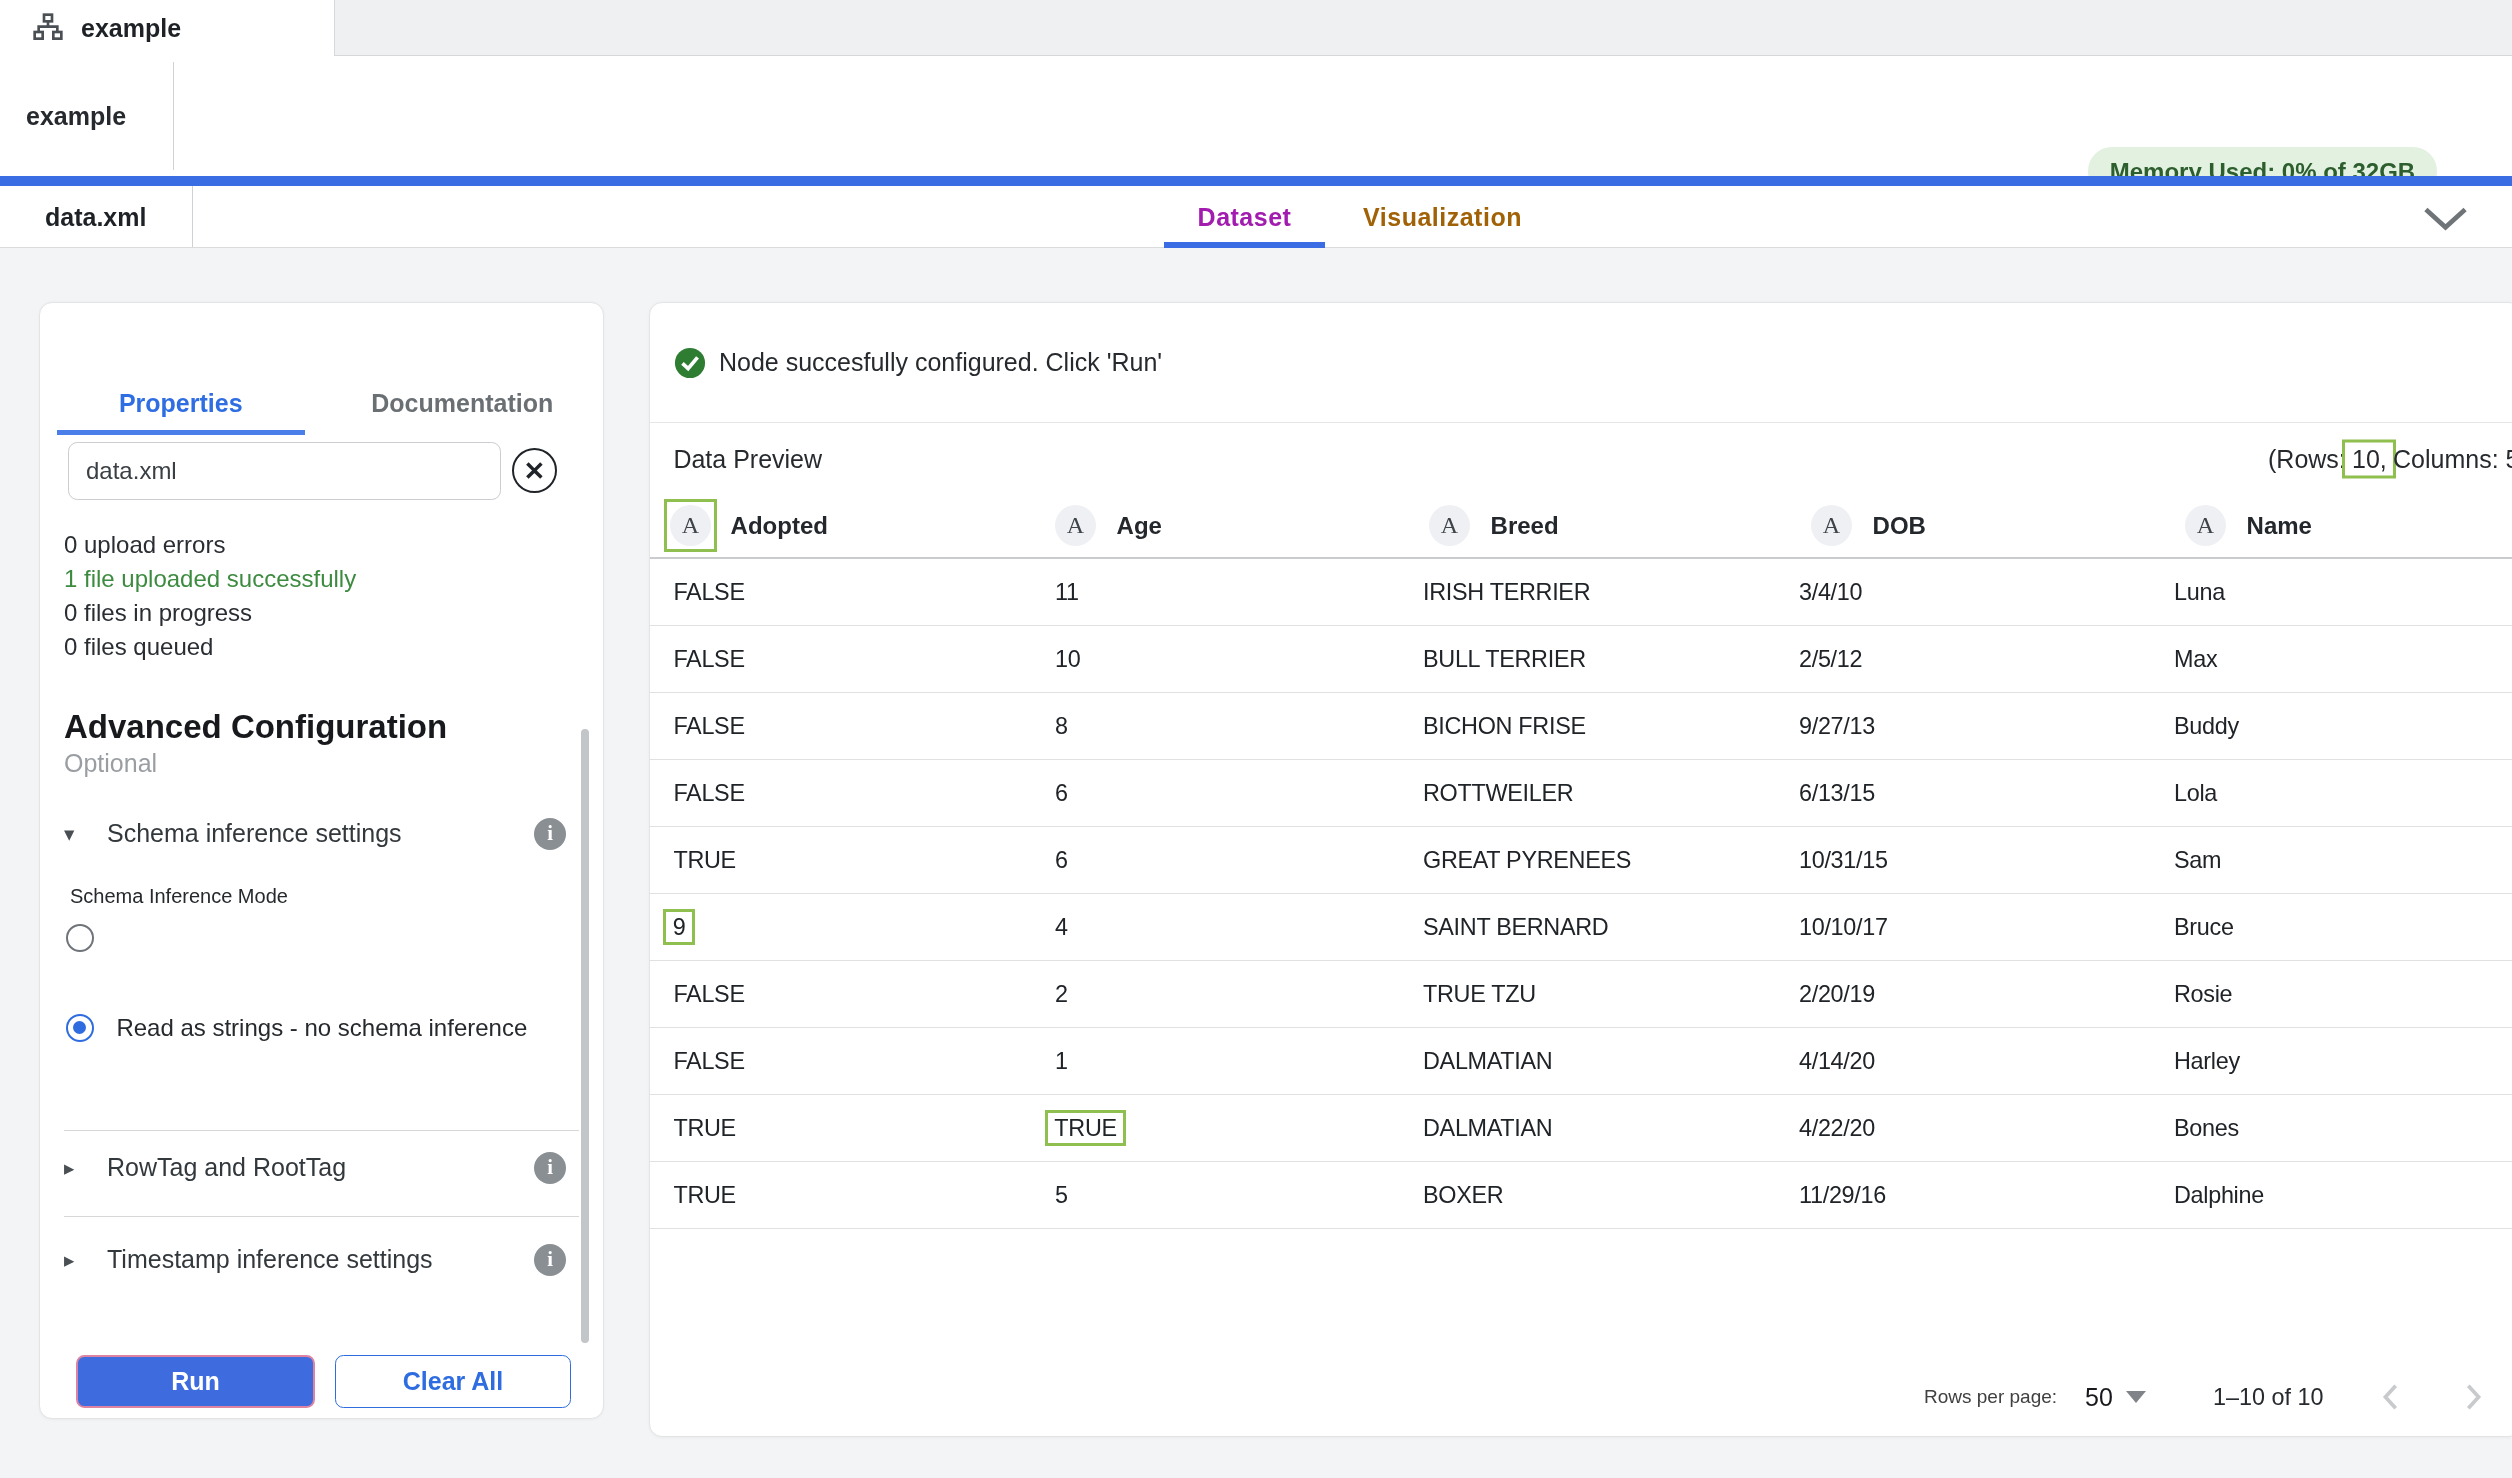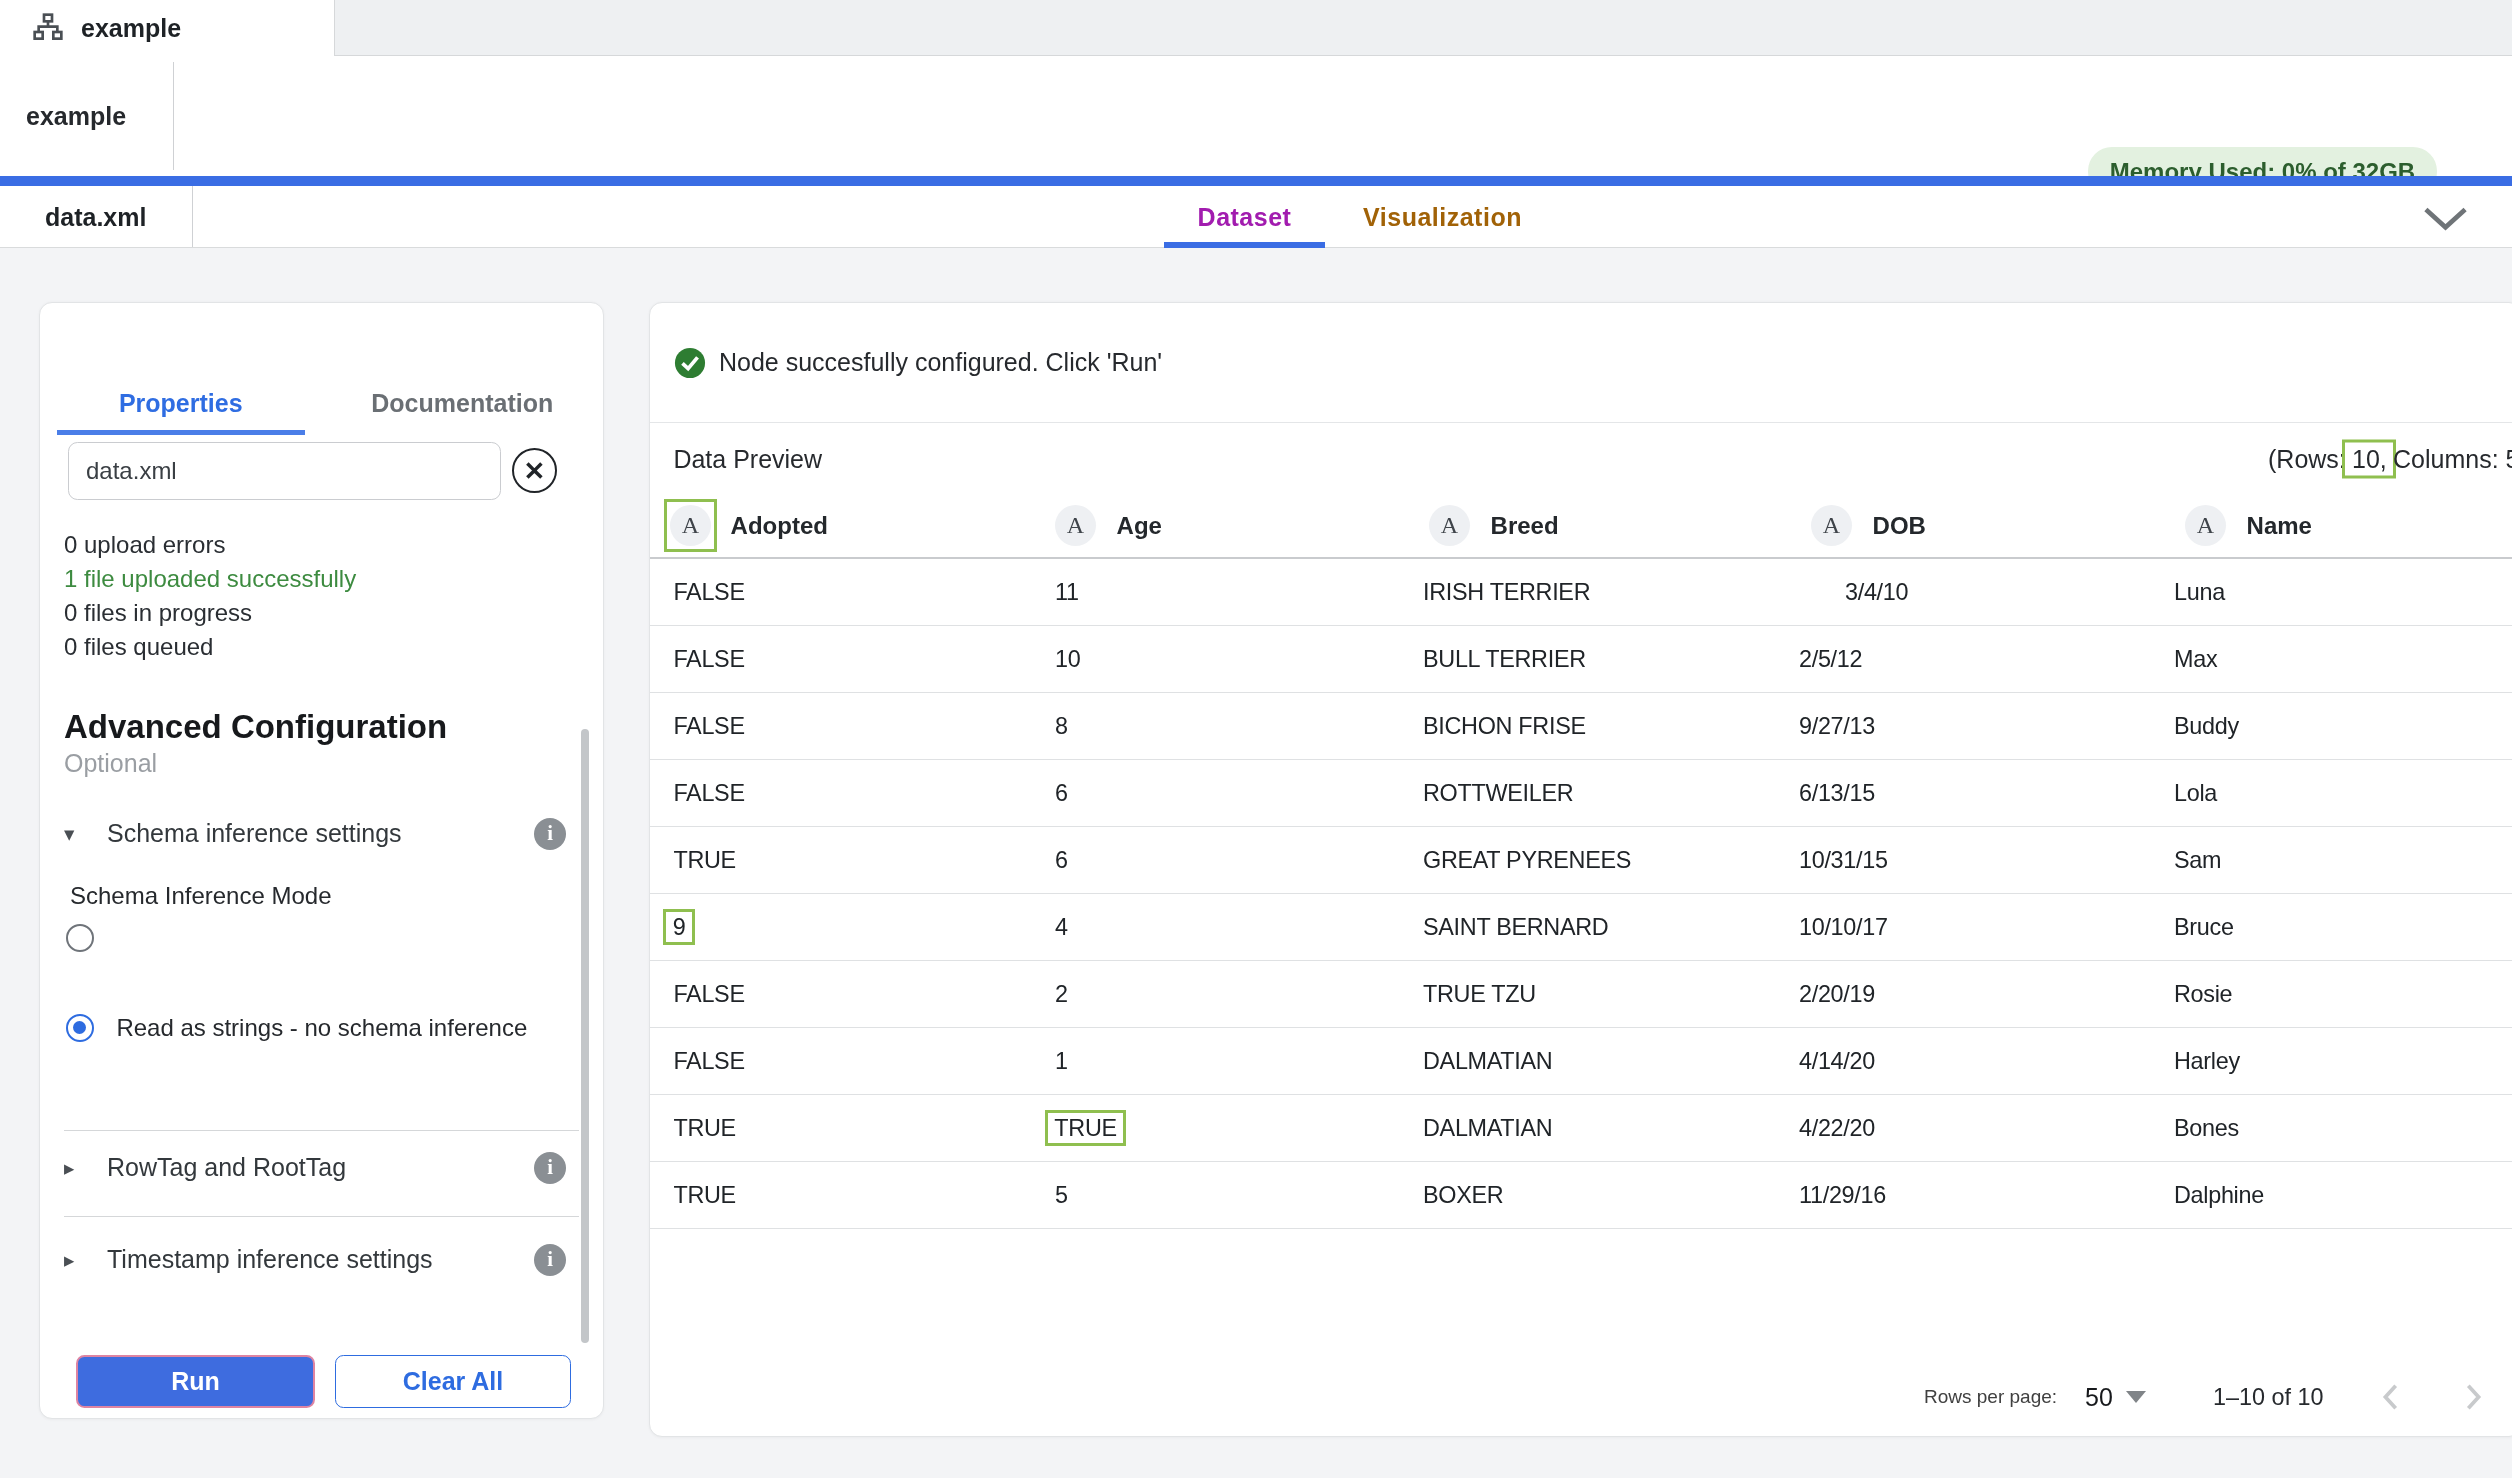--- a/index.html
+++ b/index.html
@@ -50,21 +50,21 @@
   .status-line.green { color:#3d8b40; }
 
   .adv-title { position:absolute; left:24px; top:405px; font-size:33px; font-weight:bold; color:#17191c; }
   .adv-sub   { position:absolute; left:24px; top:446px; font-size:25px; color:#9a9ea3; }
 
   .section-row { position:absolute; left:24px; right:24px; height:47px; display:flex; align-items:center; cursor:pointer; }
   .tri { width:43px; font-size:20.6px; color:#4a4f54; }
   .section-label { font-size:25px; color:#33383c; }
   .info-icon { position:absolute; right:13px; width:32px; height:32px; border-radius:50%; background:#8a8f94; color:#fff; font-size:20.6px; font-weight:bold; font-family:"Liberation Serif",serif; display:flex; align-items:center; justify-content:center; cursor:pointer; }
 
-  .schema-label { position:absolute; left:30px; top:593px; transform:translateY(-50%); font-size:24px; color:#26292d;text-align:right; }
+  .schema-label { position:absolute; left:30px; top:593px; transform:translateY(-50%); font-size:20px; color:#26292d;text-align:right; }
 
   .radio-opt { position:absolute; left:24px; width:487px; display:flex; align-items:center; cursor:pointer; }
   .radio-circ { flex:none; width:28px; height:28px; margin-left:1.9px; border-radius:50%; border:2.8px solid #6f747a; background:#fff; position:relative; }
   .radio-circ.checked { border-color:#2e6ce0; }
   .radio-circ.checked::after { content:""; position:absolute; left:4.7px; top:4.7px; width:13px; height:13px; border-radius:50%; background:#2e6ce0; }
   .radio-label { margin-left:22.5px; font-size:24px; line-height:34px; color:#26292d; width:412px; }
 
   .lc-divider { position:absolute; left:24px; right:24px; height:0.9px; background:#d5d7d9; }
 
   .lc-scrollbar { position:absolute; left:541px; top:426px; width:8.4px; height:614px; border-radius:4.7px; background:#c3c6c9; cursor:pointer; }
@@ -245,21 +245,21 @@
       <div class="hcell" style="left: 1535px;">
         <span class="type-icon">A</span>
         <span class="hlabel">Name</span>
       </div>
     </div>
   <div class="tbody">
       <div class="trow">
         <div class="tcell" style="left: 23.4px;">FALSE</div>
         <div class="tcell" style="left: 405px;">11</div>
         <div class="tcell" style="left: 773px;">IRISH TERRIER</div>
-        <div class="tcell" style="left: 1195px; text-align: right;">3/4/10</div>
+        <div class="tcell" style="left: 1149px; text-align: right;">3/4/10</div>
         <div class="tcell" style="left: 1524px;">Luna</div>
       </div>
       <div class="trow">
         <div class="tcell" style="left: 23.4px;">FALSE</div>
         <div class="tcell" style="left: 405px;">10</div>
         <div class="tcell" style="left: 773px;">BULL TERRIER</div>
         <div class="tcell" style="left: 1149px;">2/5/12</div>
         <div class="tcell" style="left: 1524px;">Max</div>
       </div>
       <div class="trow">

